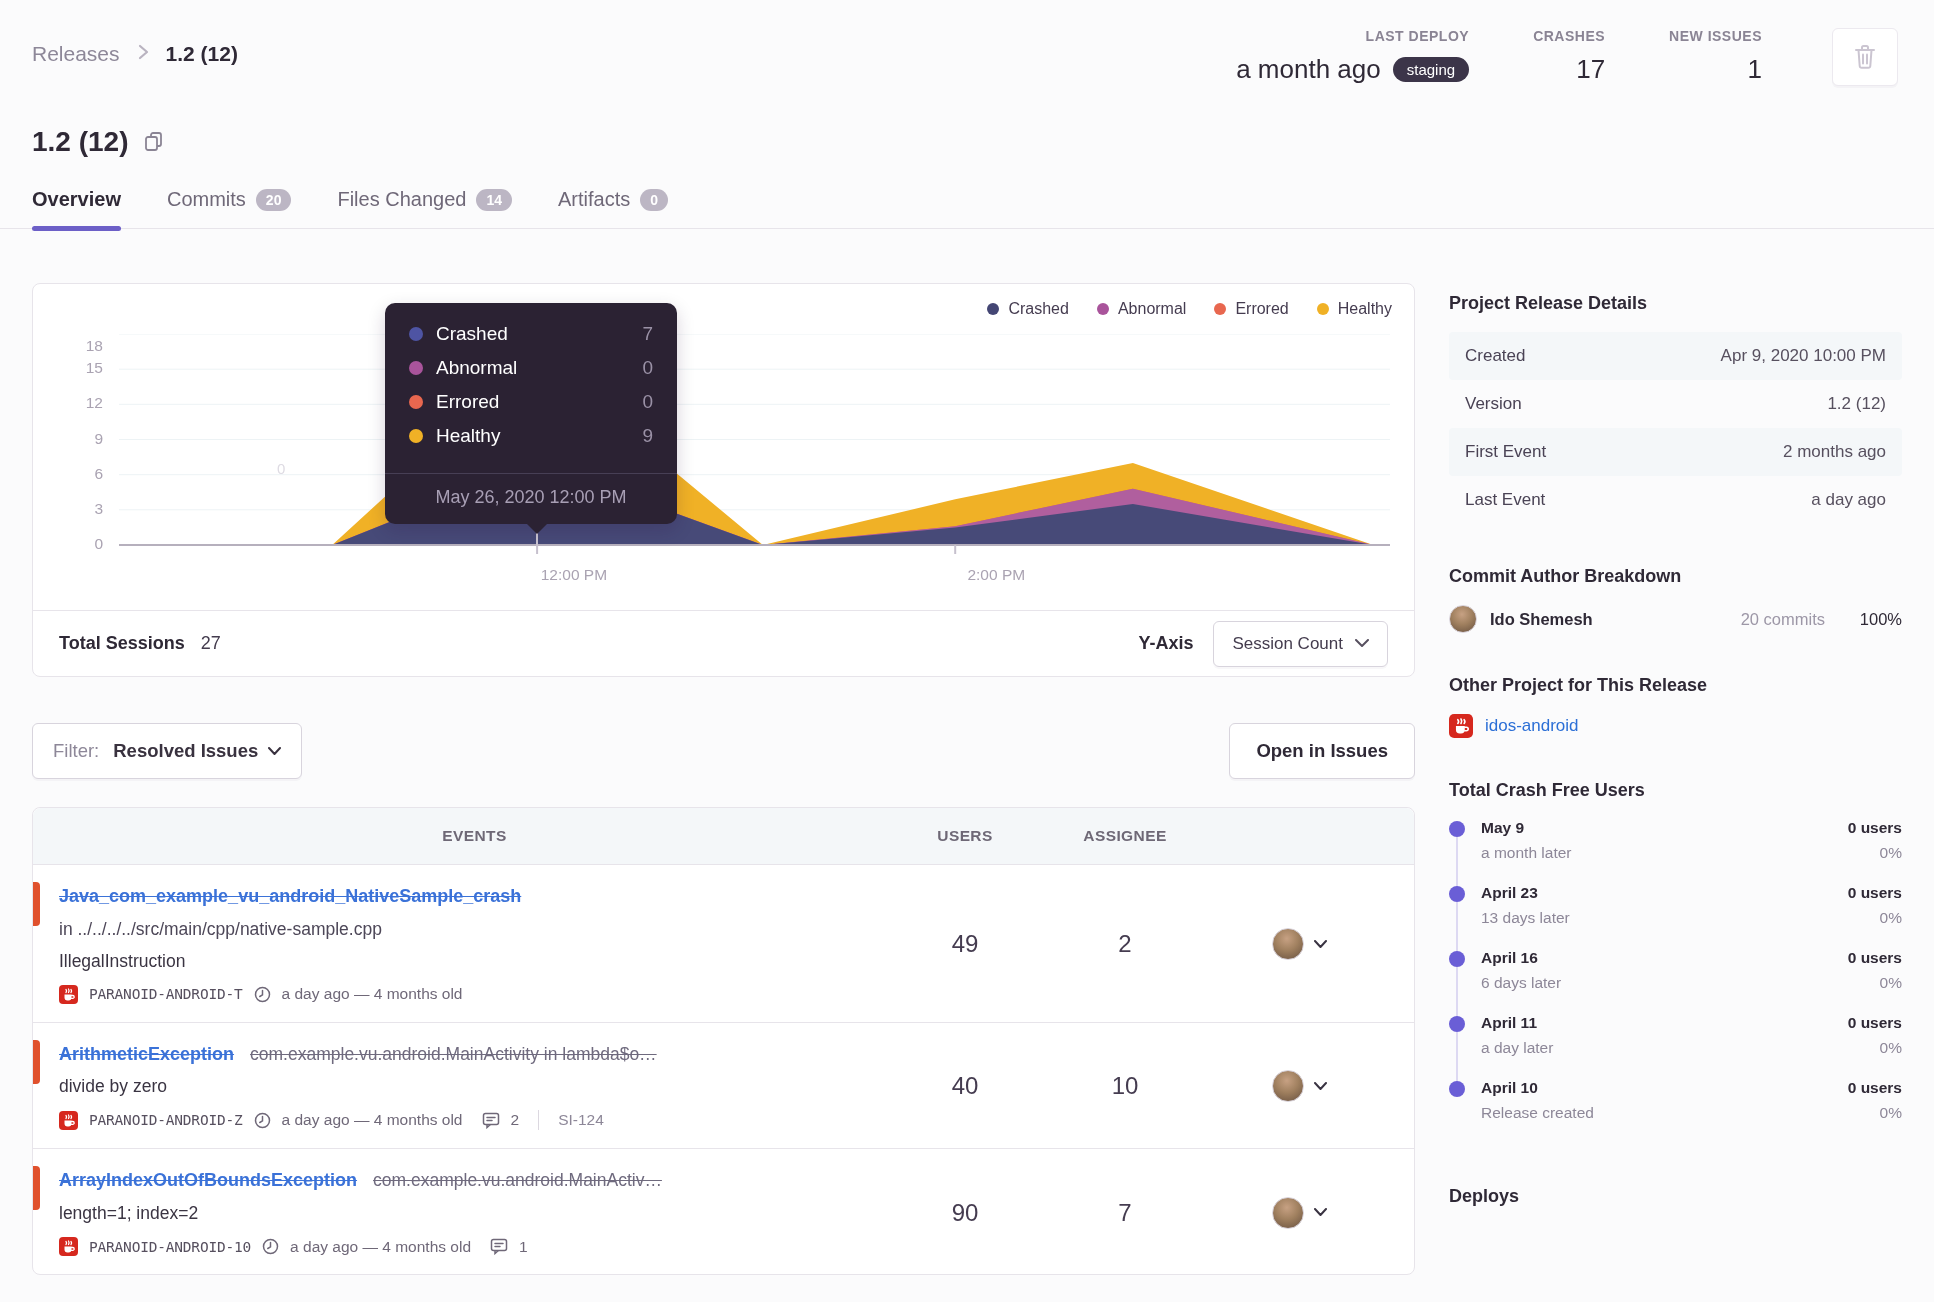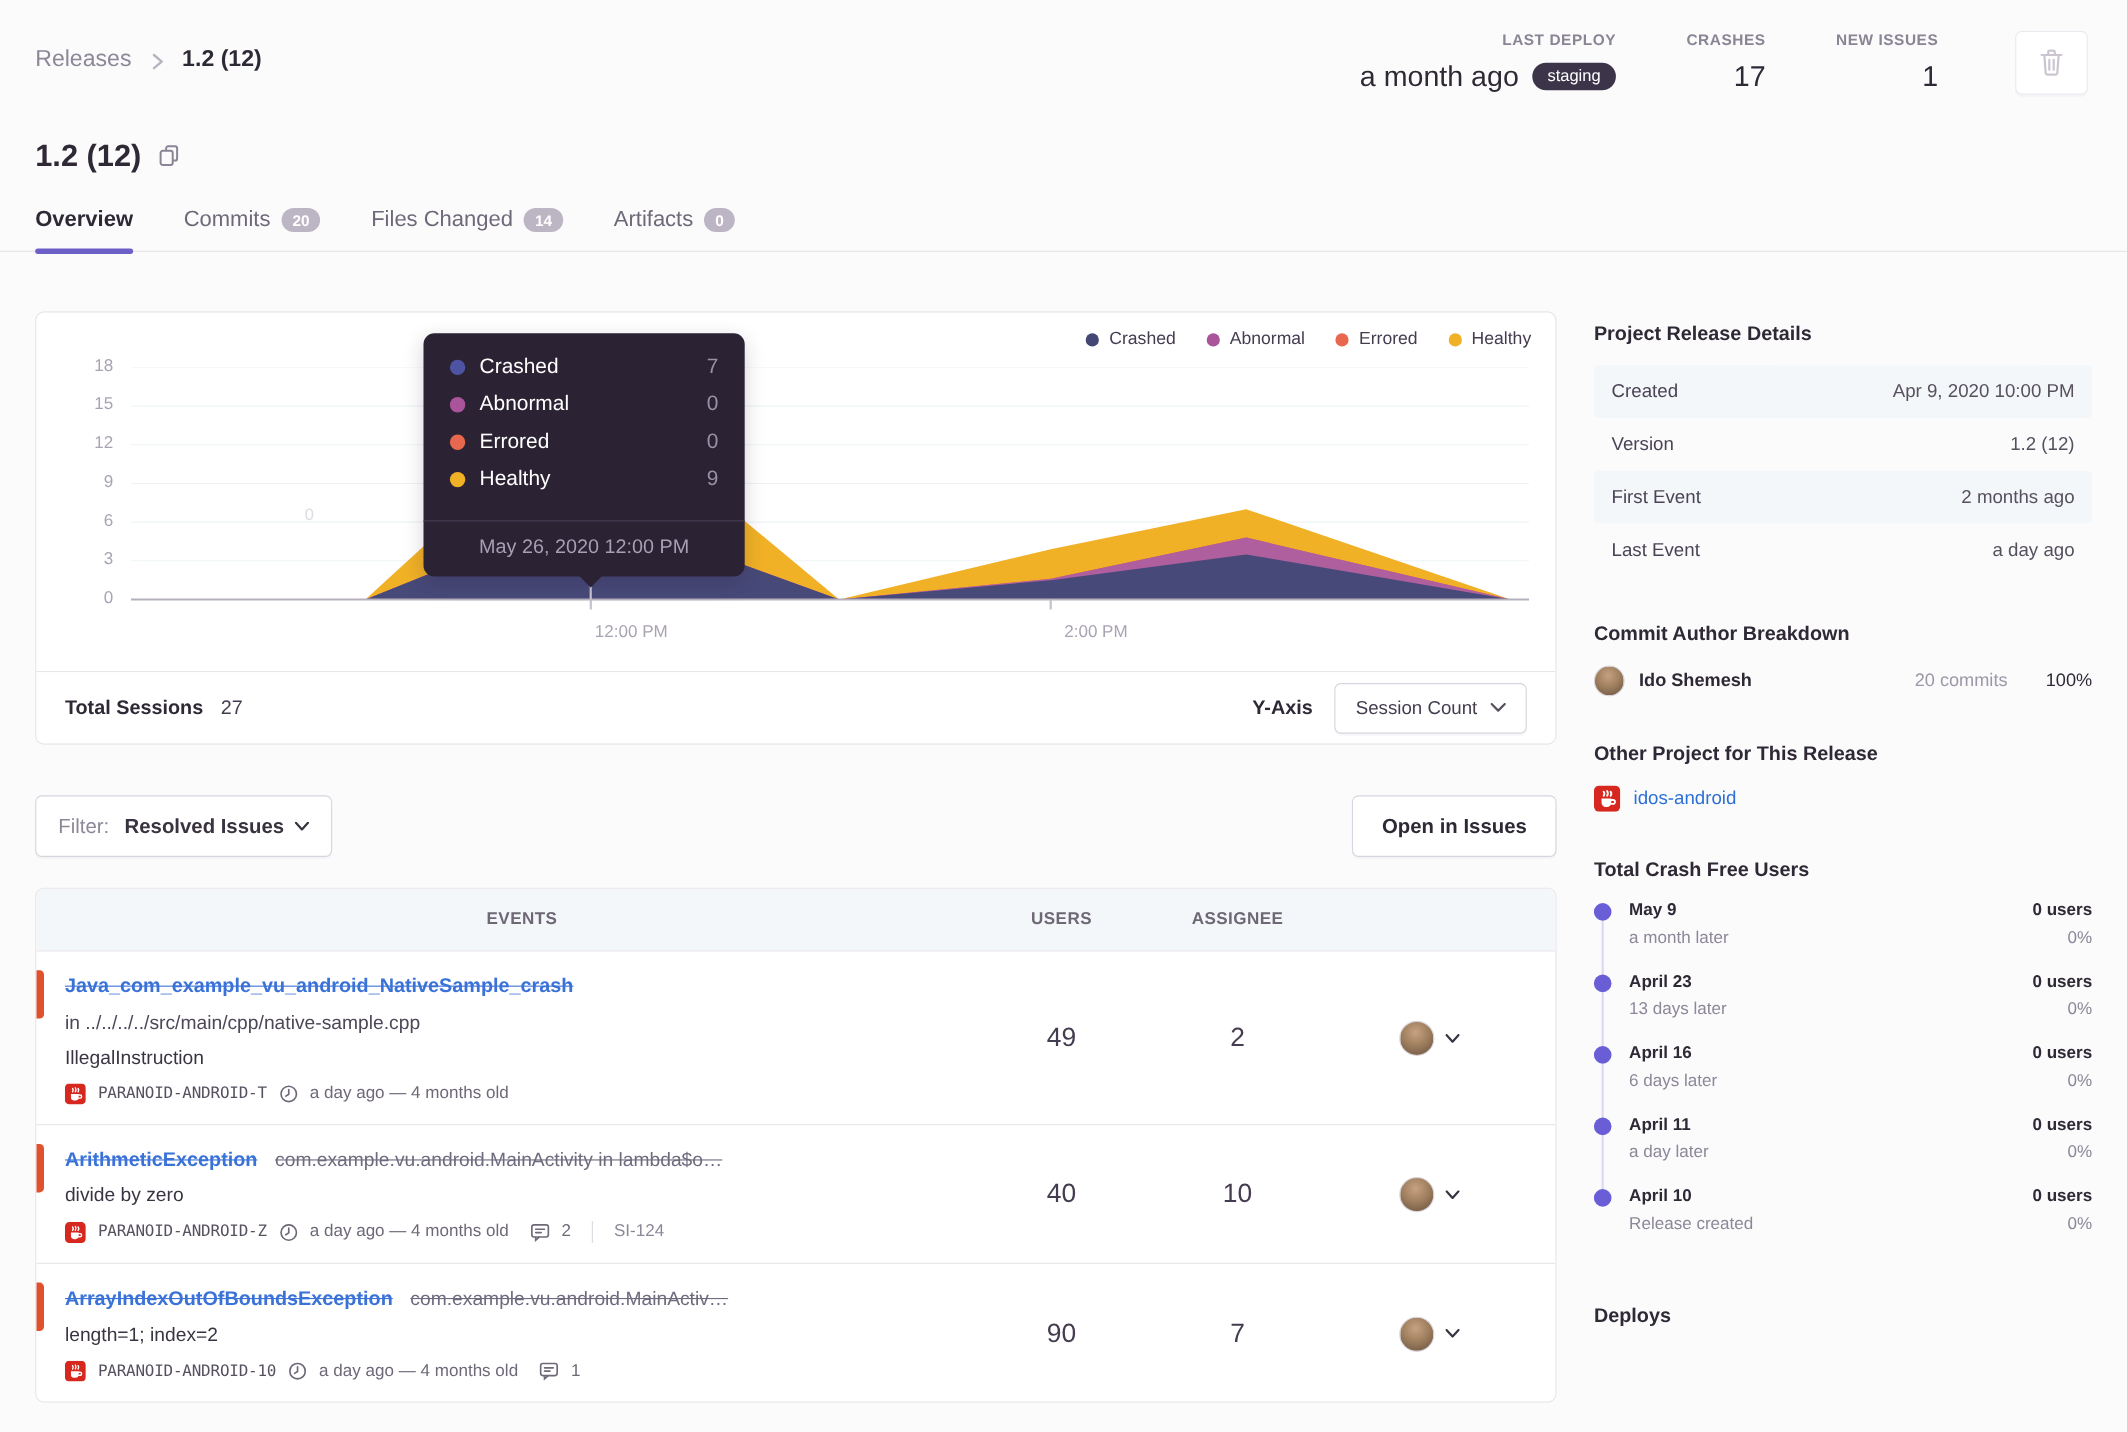--- a/index.html
+++ b/index.html
@@ -2,21 +2,21 @@
 <html><head>
 <meta charset="utf-8">
 <style>
   * { box-sizing: border-box; margin: 0; padding: 0; }
   body { font-family: "Liberation Sans", sans-serif; background:#fbfbfc; color:#2f2936; }
   .page { width:1934px; height:1302px; position:relative; overflow:hidden; background:#fbfbfc; }
 
   
   .header { padding:28px 36px 0 32px; }
   .header-top { display:flex; justify-content:space-between; align-items:flex-start; }
-  .breadcrumb { display:flex; align-items:flex-end; gap:16px; font-size:21px; color:#8d8798; padding-top:14px; }
+  .breadcrumb { display:flex; align-items:flex-start; gap:16px; font-size:21px; color:#8d8798; padding-top:14px; }
   .breadcrumb .crumb-current { color:#2f2936; font-weight:700; }
   .header-stats { display:flex; align-items:flex-start; gap:64px; }
   .stat { text-align:right; }
   .stat-label { font-size:14px; font-weight:700; letter-spacing:.5px; color:#8a8494; }
   .stat-value { margin-top:10px; font-size:26px; color:#2f2936; display:flex; align-items:center; justify-content:flex-end; gap:12px; }
   .env-badge { background:#3c3549; color:#fff; font-size:15px; font-weight:400; border-radius:16px; padding:5px 14px; line-height:1; }
   .trash-btn { width:66px; height:58px; background:#fff; border:1px solid #ecE9ef; border-radius:6px; display:flex; align-items:center; justify-content:center; margin-left:6px; box-shadow:0 2px 0 rgba(37,11,54,.03); cursor:pointer; }
   .title-row { margin-top:40px; display:flex; align-items:center; gap:14px; }
   .page-title { font-size:28px; font-weight:700; }
   .tabbar { margin-top:30px; padding:0 32px; display:flex; gap:46px; border-bottom:1px solid #e7e4ea; }
@@ -188,21 +188,21 @@
       <span>Artifacts</span>
       <span class="tab-badge">0</span>
     </div>
   </div>
 
   <div class="content">
     <div class="main">
 
       <div class="card chart-card">
         <div class="chart-region">
-          <span class="ylabel" style="top:40px">18</span>
+          <span class="ylabel" style="top:53px">18</span>
           <span class="ylabel" style="top:75px">15</span>
           <span class="ylabel" style="top:110px">12</span>
           <span class="ylabel" style="top:146px">9</span>
           <span class="ylabel" style="top:181px">6</span>
           <span class="ylabel" style="top:216px">3</span>
           <span class="ylabel" style="top:251px">0</span>
 
           <svg id="sessions-svg" width="1271" height="222" viewBox="0 0 1271 222">
               <line x1="0" x2="1271" y1="175.8" y2="175.8" stroke="#edf3f5" stroke-width="1"></line>
               <line x1="0" x2="1271" y1="140.7" y2="140.7" stroke="#edf3f5" stroke-width="1"></line>

